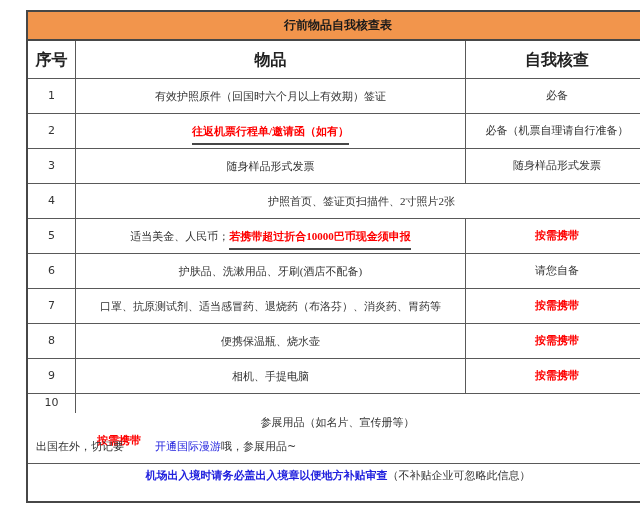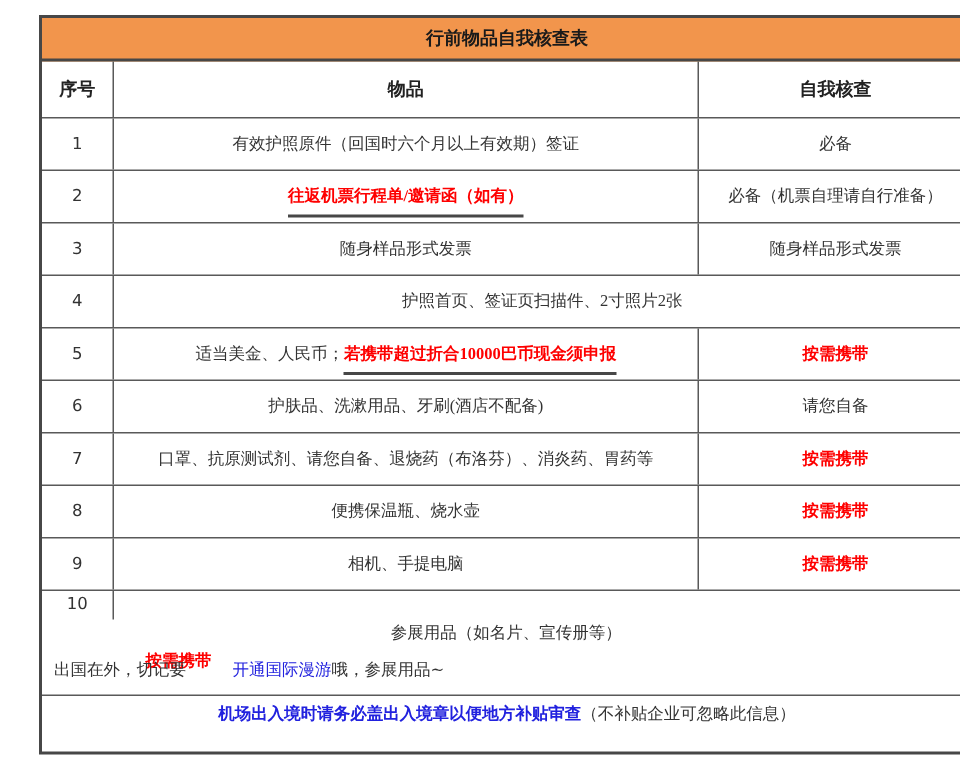--- a/index.html
+++ b/index.html
@@ -25,21 +25,21 @@
   .cell {
     display:flex; align-items:center; justify-content:center;
     text-align:center; font-size:11px; color:#333333;
     padding:2px 6px; line-height:1.35;
   }
   .col-no   { width:48px;  border-right:1px solid #595959; }
   .col-item { flex:1;      border-right:1px solid #595959;font-family:Liberation Serif, serif; }
   .col-check{ width:182px; }
 
   .header-row { height:38px; }
-  .header-row .cell { font-weight:bold; font-size:12px; color:#222222; }
+  .header-row .cell { font-weight:bold; font-size:16px; color:#222222; }
 
   .data-row { height:35px; }
 
   .foot-row { min-height:35px; }
   .foot-cell { width:100%; display:flex; align-items:center; font-size:11px; color:#333333; padding:4px 8px; }
   .foot-left   { justify-content:flex-start; text-align:left; }
   .foot-center { justify-content:center; text-align:center; }
   .foot-row.stamp { min-height:37px; }
 
   .seg-normal { color:#333333; }
@@ -112,21 +112,21 @@
         <div class="cell col-item">
           <span><span class="seg-normal">护肤品、洗漱用品、牙刷(酒店不配备)</span></span>
         </div>
         <div class="cell col-check">
           <span class="seg-normal">请您自备</span>
         </div>
       </div>
       <div class="trow data-row">
         <div class="cell col-no">7</div>
         <div class="cell col-item">
-          <span><span class="seg-normal">口罩、抗原测试剂、请您自备、退烧药（布洛芬）、消炎药、胃药等</span></span>
+          <span><span class="seg-normal">口罩、抗原测试剂、适当感冒药、退烧药（布洛芬）、消炎药、胃药等</span></span>
         </div>
         <div class="cell col-check">
           <span class="seg-red">按需携带</span>
         </div>
       </div>
       <div class="trow data-row">
         <div class="cell col-no">8</div>
         <div class="cell col-item">
           <span><span class="seg-normal">便携保温瓶、烧水壶</span></span>
         </div>

